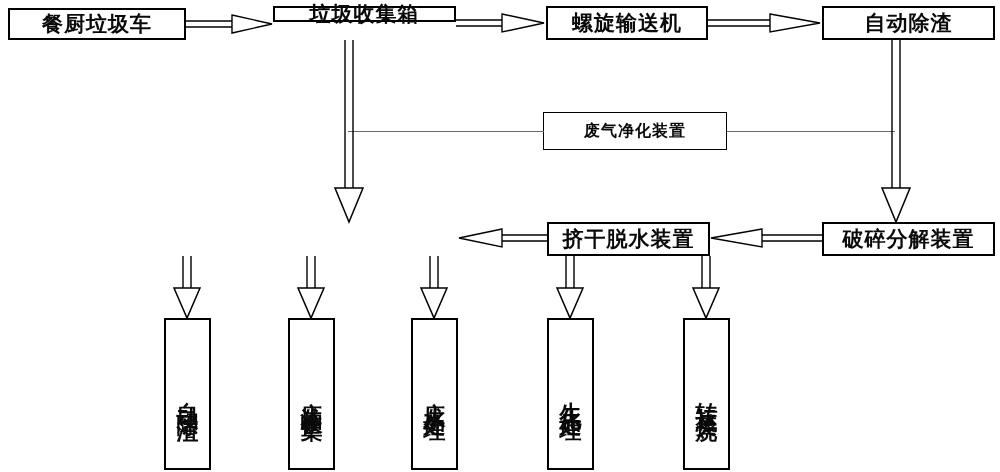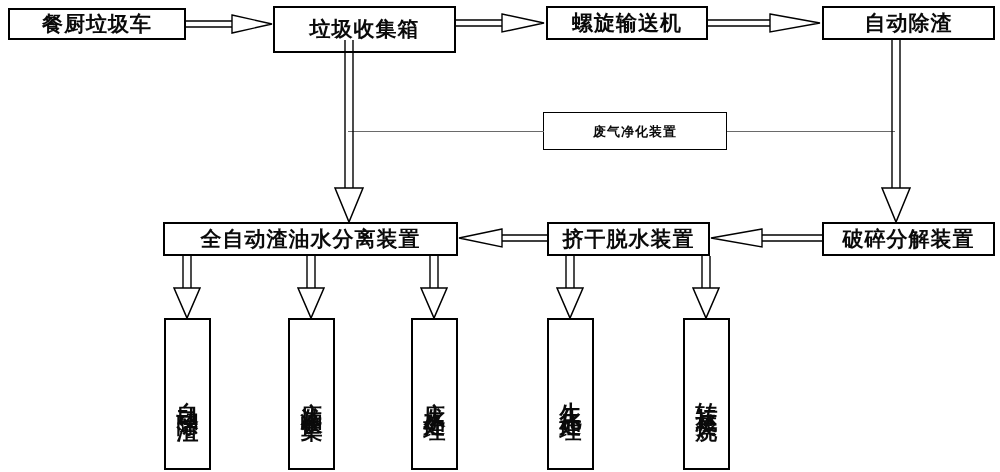--- a/index.html
+++ b/index.html
@@ -52,21 +52,21 @@
     height:1px;
   }
 </style>
 </head>
 <body>
 
 <div id="canvas">
 
   <div class="node h" style="left:8px;top:8px;width:178px;height:32px;">餐厨垃圾车</div>
 
-  <div class="node h" style="left:273px;top:6px;width:183px;height:47px;">垃圾收集箱</div>
+  <div class="node h" style="left:273px;top:6px;width:183px;height:16px;">垃圾收集箱</div>
 
   <div class="node h" style="left:546px;top:6px;width:162px;height:34px;font-family:Liberation Serif, serif;">螺旋输送机</div>
 
   <div class="node h" style="left:822px;top:6px;width:173px;height:34px;">自动除渣</div>
 
   <div class="conn" style="left:186px;top:12px;">
     <svg width="88" height="26" viewBox="0 0 88 26">
       <path d="M0,9 H46 M0,15 H46" stroke="#000" stroke-width="1.3" fill="none"></path>
       <path d="M46,3 L86,12 L46,21 Z" fill="#fff" stroke="#000" stroke-width="1.4"></path>
     </svg>
@@ -79,27 +79,26 @@
     </svg>
   </div>
 
   <div class="conn" style="left:708px;top:11px;">
     <svg width="114" height="26" viewBox="0 0 114 26">
       <path d="M0,9 H62 M0,15 H62" stroke="#000" stroke-width="1.3" fill="none"></path>
       <path d="M62,3 L112,12 L62,21 Z" fill="#fff" stroke="#000" stroke-width="1.4"></path>
     </svg>
   </div>
 
-  <div class="node h thin" style="left:543px;top:112px;width:184px;height:38px;font-size:13px;">废气净化装置</div>
+  <div class="node h thin" style="left:543px;top:112px;width:184px;height:38px;font-size:16px;">废气净化装置</div>
 
   <div class="thinline" style="left:348px;top:131px;width:196px;"></div>
 
   <div class="thinline" style="left:727px;top:131px;width:168px;"></div>
 
-  <div class="node h" style="left:163px;top:222px;width:295px;height:34px;">全自动渣油水分离装置</div>
 
   <div class="node h" style="left:822px;top:222px;width:173px;height:34px;">破碎分解装置</div>
 
   <div class="node h" style="left:547px;top:222px;width:163px;height:34px;">挤干脱水装置</div>
 
   <div class="conn" style="left:333px;top:40px;">
     <svg width="34" height="184" viewBox="0 0 34 184">
       <path d="M12,0 V148 M20,0 V148" stroke="#000" stroke-width="1.4" fill="none"></path>
       <path d="M2,148 L30,148 L16,182 Z" fill="#fff" stroke="#000" stroke-width="1.5"></path>
     </svg>

